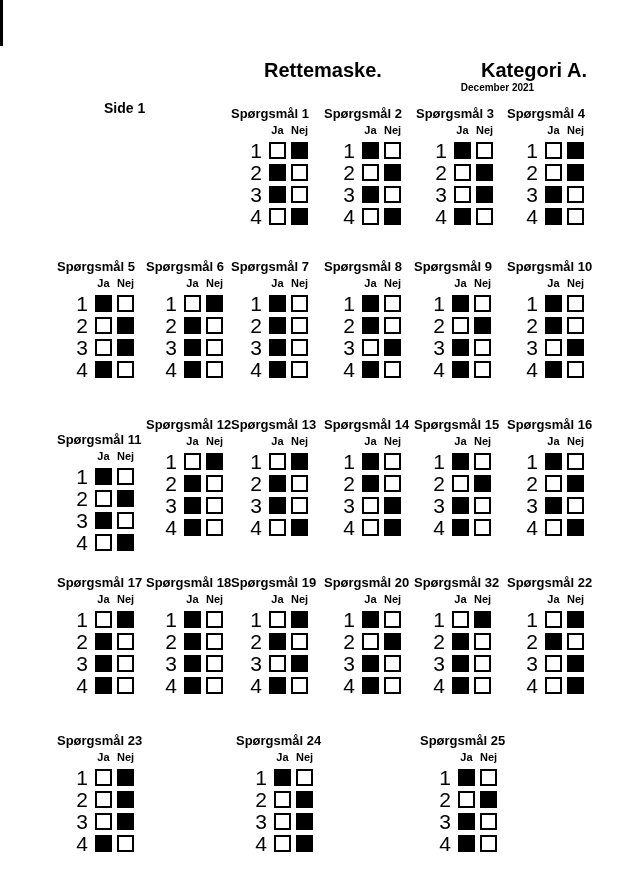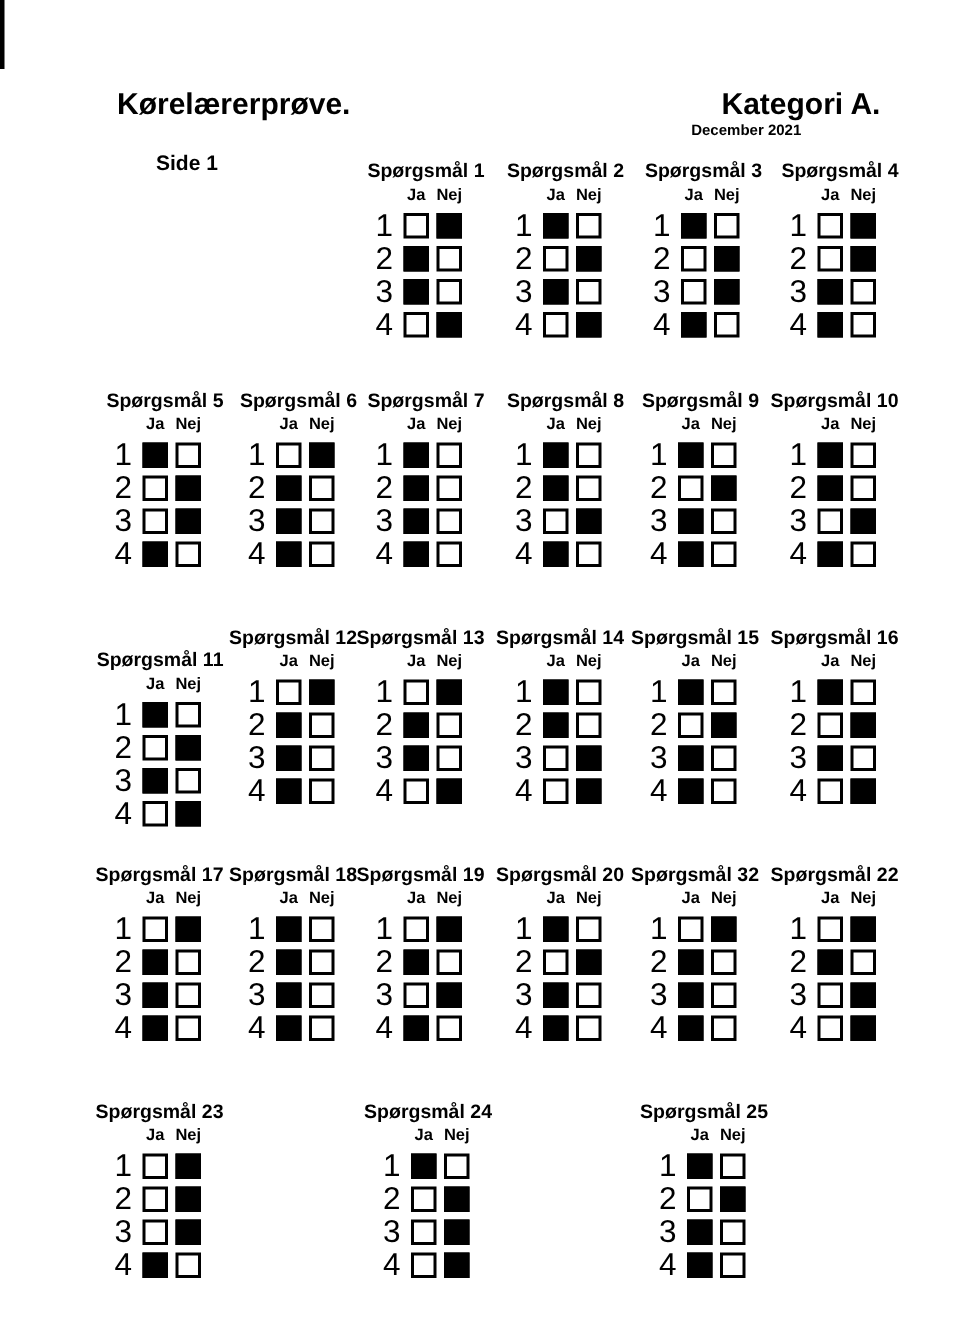--- a/index.html
+++ b/index.html
@@ -57,21 +57,21 @@
     font-weight: bold;
     white-space: nowrap;
   }
   .qblock {
     position: absolute;
     width: 92px;
   }
   .qtitle {
     font-size: 13px;
     font-weight: bold;
-    text-align: right;
+    text-align: left;
     white-space: nowrap;
     height: 17px;
     line-height: 15px;
   }
   .qrow {
     display: flex;
     align-items: center;
     justify-content: center;
     height: 22px;
   }
@@ -110,22 +110,22 @@
   }
   .box.filled { background: #000000; }
 </style>
 </head>
 <body>
 
 <div class="page">
 
   <div class="corner-mark"></div>
 
-  <div class="main-title" id="title-left">Kørelærerprøve.</div>
-
+
+  <div class="main-title" id="title-center">Rettemaske.</div>
 
   <div class="main-title" id="title-right">Kategori A.</div>
 
   <div class="subtitle">December 2021</div>
 
   <div class="side-label">Side 1</div>
 
   <div id="questions-container">
       <div class="qblock" style="left: 231px; top: 106px;">
     <div class="qtitle">Spørgsmål 1</div>

